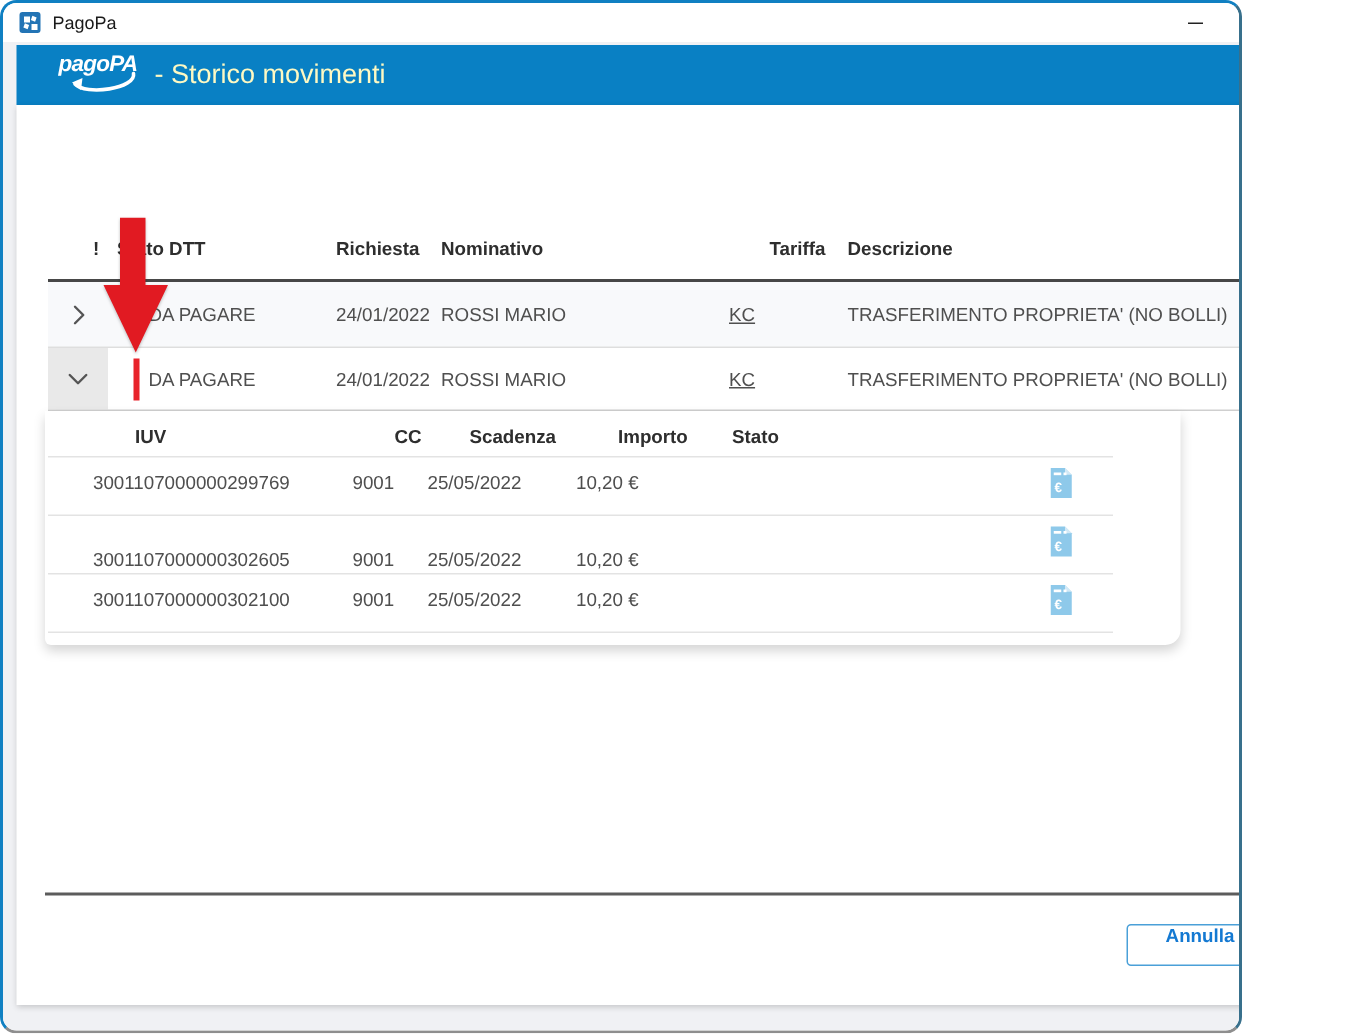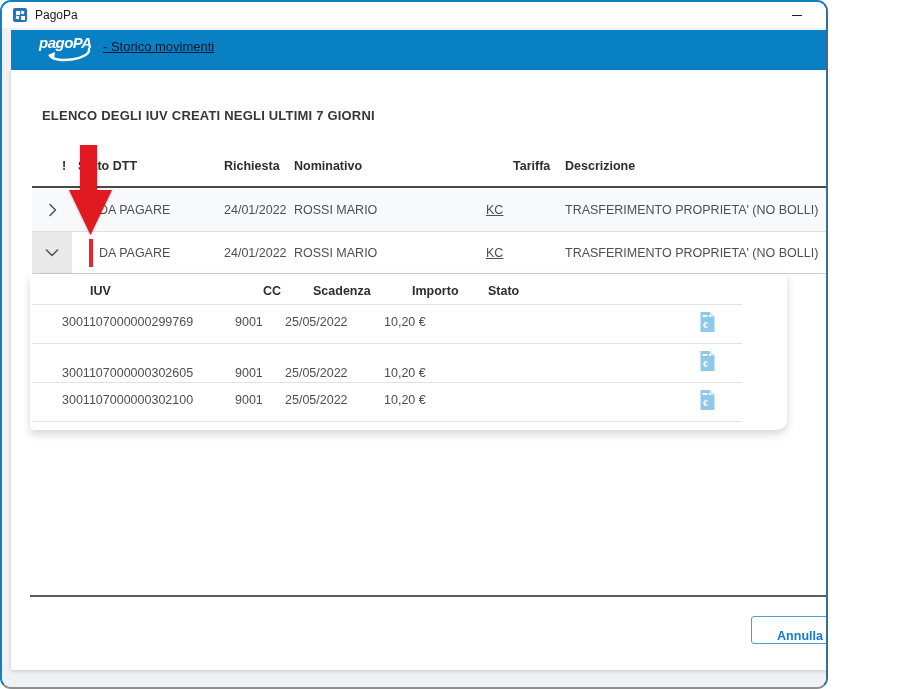--- a/index.html
+++ b/index.html
@@ -19,21 +19,21 @@
   .winbtn { position:absolute; top:0; width:34px; height:26px; display:flex; align-items:center; justify-content:center; color:#222; }
   .btn-min { left:778px; } .btn-max { left:820px; } .btn-close { left:860px; font-size:12px; }
   .min-glyph { width:10px; height:1px; background:#222; }
   .max-glyph { width:10px; height:9px; border:1px solid #222; }
 
   
   .appheader { position:absolute; left:9px; top:28px; width:868px; height:40px; background:#0980c4; }
   .logo { position:absolute; left:28px; top:4px; width:62px; height:32px; color:#fff; }
   .logo-text { font-size:15px; font-weight:bold; font-style:italic; letter-spacing:-0.5px; }
   .logo-swoosh { position:absolute; left:4px; top:13px; }
-  .appheader-title { position:absolute; left:92px; top:9px; color:#0f172a; font-size:13px; font-weight:400;text-decoration:underline; }
+  .appheader-title { position:absolute; left:92px; top:9px; color:#fef9c3; font-size:18px; font-weight:400; }
   .help-btn { position:absolute; left:824px; top:7px; width:27px; height:27px; border-radius:50%; background:#fff;
               color:#0980c4; font-weight:bold; font-size:18px; display:flex; align-items:center; justify-content:center; }
 
   
   .content-bg { position:absolute; left:0; top:26px; width:896px; height:659px; background:#f0f1f4; }
   .card { position:absolute; left:9px; top:68px; width:868px; height:600px; background:#fff; box-shadow:0 1px 4px rgba(0,0,0,0.18); }
 
   .page-heading { position:absolute; left:40px; top:106px; font-size:13px; font-weight:bold; color:#363636; letter-spacing:0.2px; }
 
   
@@ -72,21 +72,21 @@
   .ss-0 { top:302px; } .ss-1 { top:341px; } .ss-2 { top:380px; } .ss-3 { top:419px; }
   .scell { position:absolute; font-size:12.5px; color:#4f4f4f; z-index:11; white-space:nowrap; }
   .sr1 { top:313px; } .sr2 { top:364px; } .sr3 { top:391px; }
   .euro-icon { position:absolute; left:697px; width:17px; height:22px; color:#8ec9ea; z-index:11; }
   .ei1 { top:309px; } .ei2 { top:348px; } .ei3 { top:387px; }
 
   
   .footer-rule { position:absolute; left:28px; top:593px; width:829px; height:2px; background:#5c5c5c; }
   .annulla-btn { position:absolute; left:749px; top:614px; width:98px; height:28px; background:#fff;
                  border:1px solid #4aa0d8; border-radius:3px; color:#1479d2; font-size:12.5px; font-weight:bold;
-                 display:flex; align-items:flex-end; justify-content:center; font-family:"Liberation Sans",sans-serif; }
+                 display:flex; align-items:flex-start; justify-content:center; font-family:"Liberation Sans",sans-serif; }
 
   
   .scrollbar { position:absolute; left:879px; top:28px; width:18px; height:657px; background:#f5f6f8; border-left:1px solid #e8e9eb; }
   .scroll-arrow { position:absolute; left:0; width:18px; height:18px; display:flex; align-items:center; justify-content:center; }
   .sa-up { top:10px; } .sa-down { top:636px; }
 </style>
 </head>
 <body>
 
 <div class="win">
@@ -123,21 +123,20 @@
       </svg>
     </div>
     <div class="appheader-title">- Storico movimenti</div>
     <div class="help-btn">
         <span>?</span>
       </div>
   </div>
 
   <div class="card"></div>
 
-  <div class="page-heading">ELENCO DEGLI IUV CREATI NEGLI ULTIMI 7 GIORNI</div>
 
   <div class="th" style="left:60px;">!</div>
   <div class="th" style="left:76px;">Stato DTT</div>
   <div class="th" style="left:222px;">Richiesta</div>
   <div class="th" style="left:292px;">Nominativo</div>
   <div class="th" style="left:511px;">Tariffa</div>
   <div class="th" style="left:563px;">Descrizione</div>
   <div class="dark-rule"></div>
 
   <div class="row1"></div>

